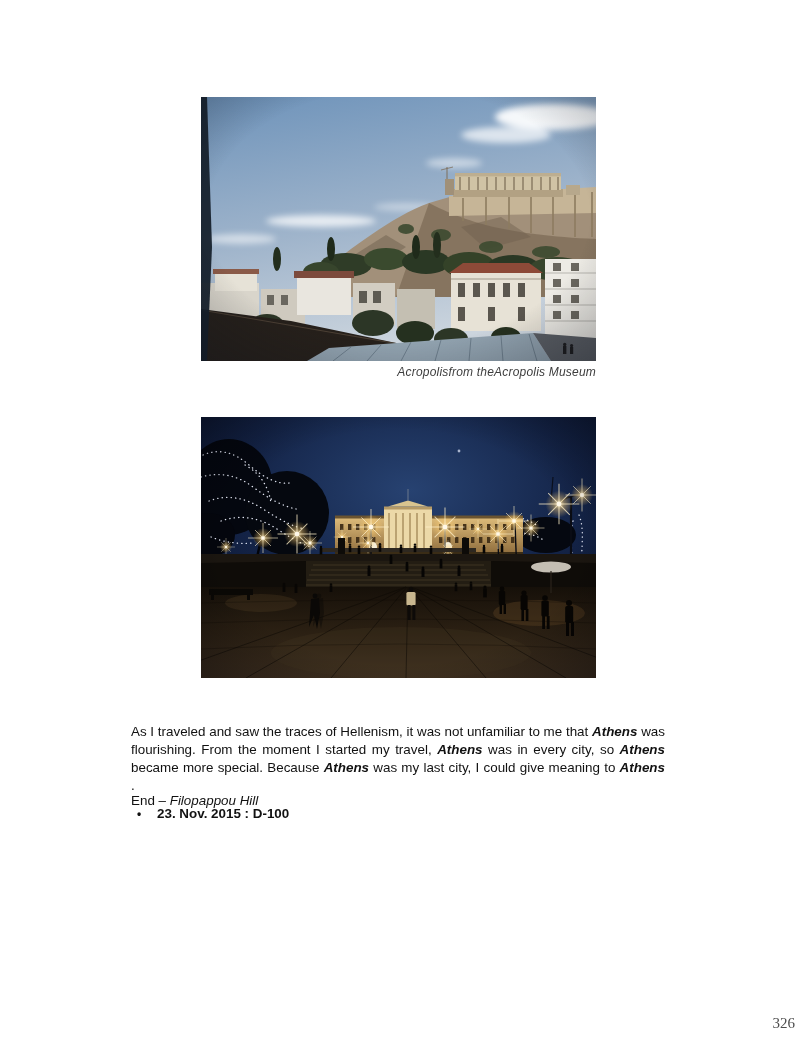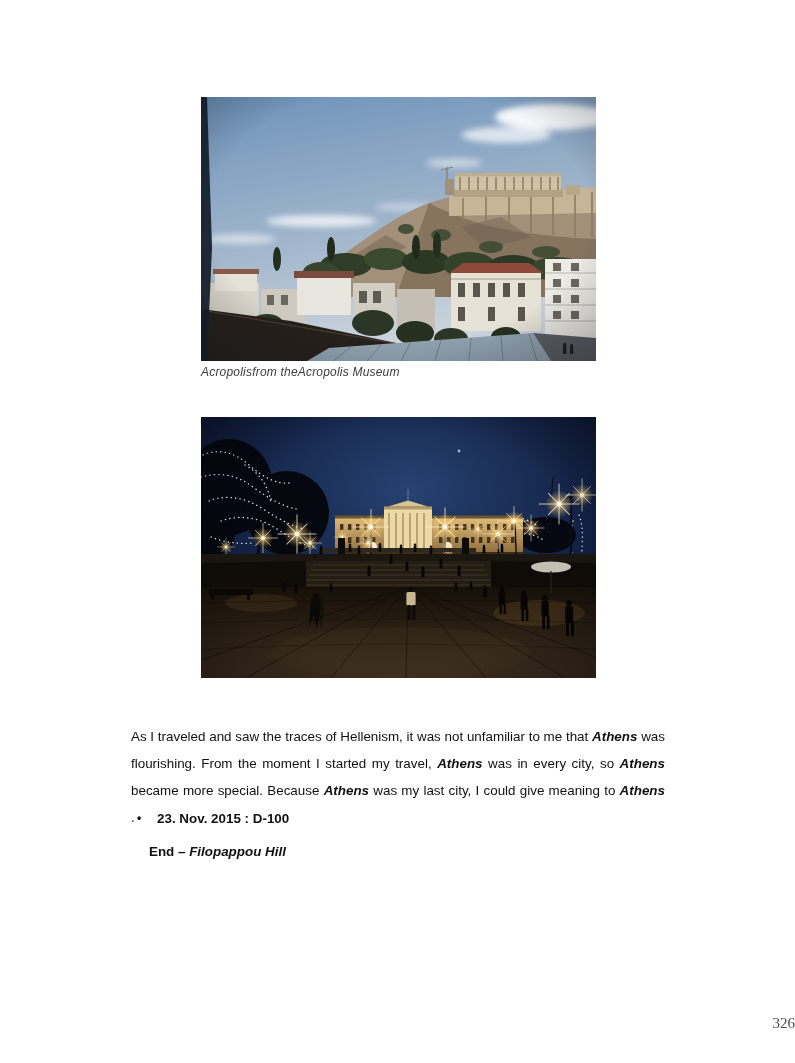--- a/index.html
+++ b/index.html
@@ -18,43 +18,43 @@
     overflow: hidden;
   }
   .photo svg { display: block; width: 100%; height: 100%; }
   #photo-acropolis { top: 97px;  width: 395px; height: 264px; }
   #photo-syntagma  { top: 417px; width: 395px; height: 261px; }
   .caption {
     position: absolute;
     left: 201px;
     top: 365px;
     width: 395px;
-    text-align: left;
+    text-align: right;
     font-style: italic;
     font-size: 12px;
     color: #3d3d3d;
     letter-spacing: 0.2px;
   }
   .body-block {
     position: absolute;
     left: 131px;
     width: 534px;
     font-size: 13.4px;
-    line-height: 27px;
+    line-height: 18px;
   }
   #paragraph { top: 710px; text-align: justify; }
   .athens { font-weight: bold; font-style: italic; }
   #bullet-line { top: 805px; display: flex; font-weight: bold; }
   .bullet-marker {
     flex: 0 0 26px;
     padding-left: 6px;
     box-sizing: border-box;
     font-size: 12px;
   }
-  #end-line { top: 838px; font-weight: bold; margin-left: 18px; }
+  #end-line { top: 792px; font-weight: normal; }
   #end-line .place { font-style: italic; }
   .page-number {
     position: absolute;
     left: 0;
     top: 1015px;
     width: 795px;
     text-align: right;
     font-family: "Liberation Serif", serif;
     font-size: 15px;
     color: #4d4d4d;

